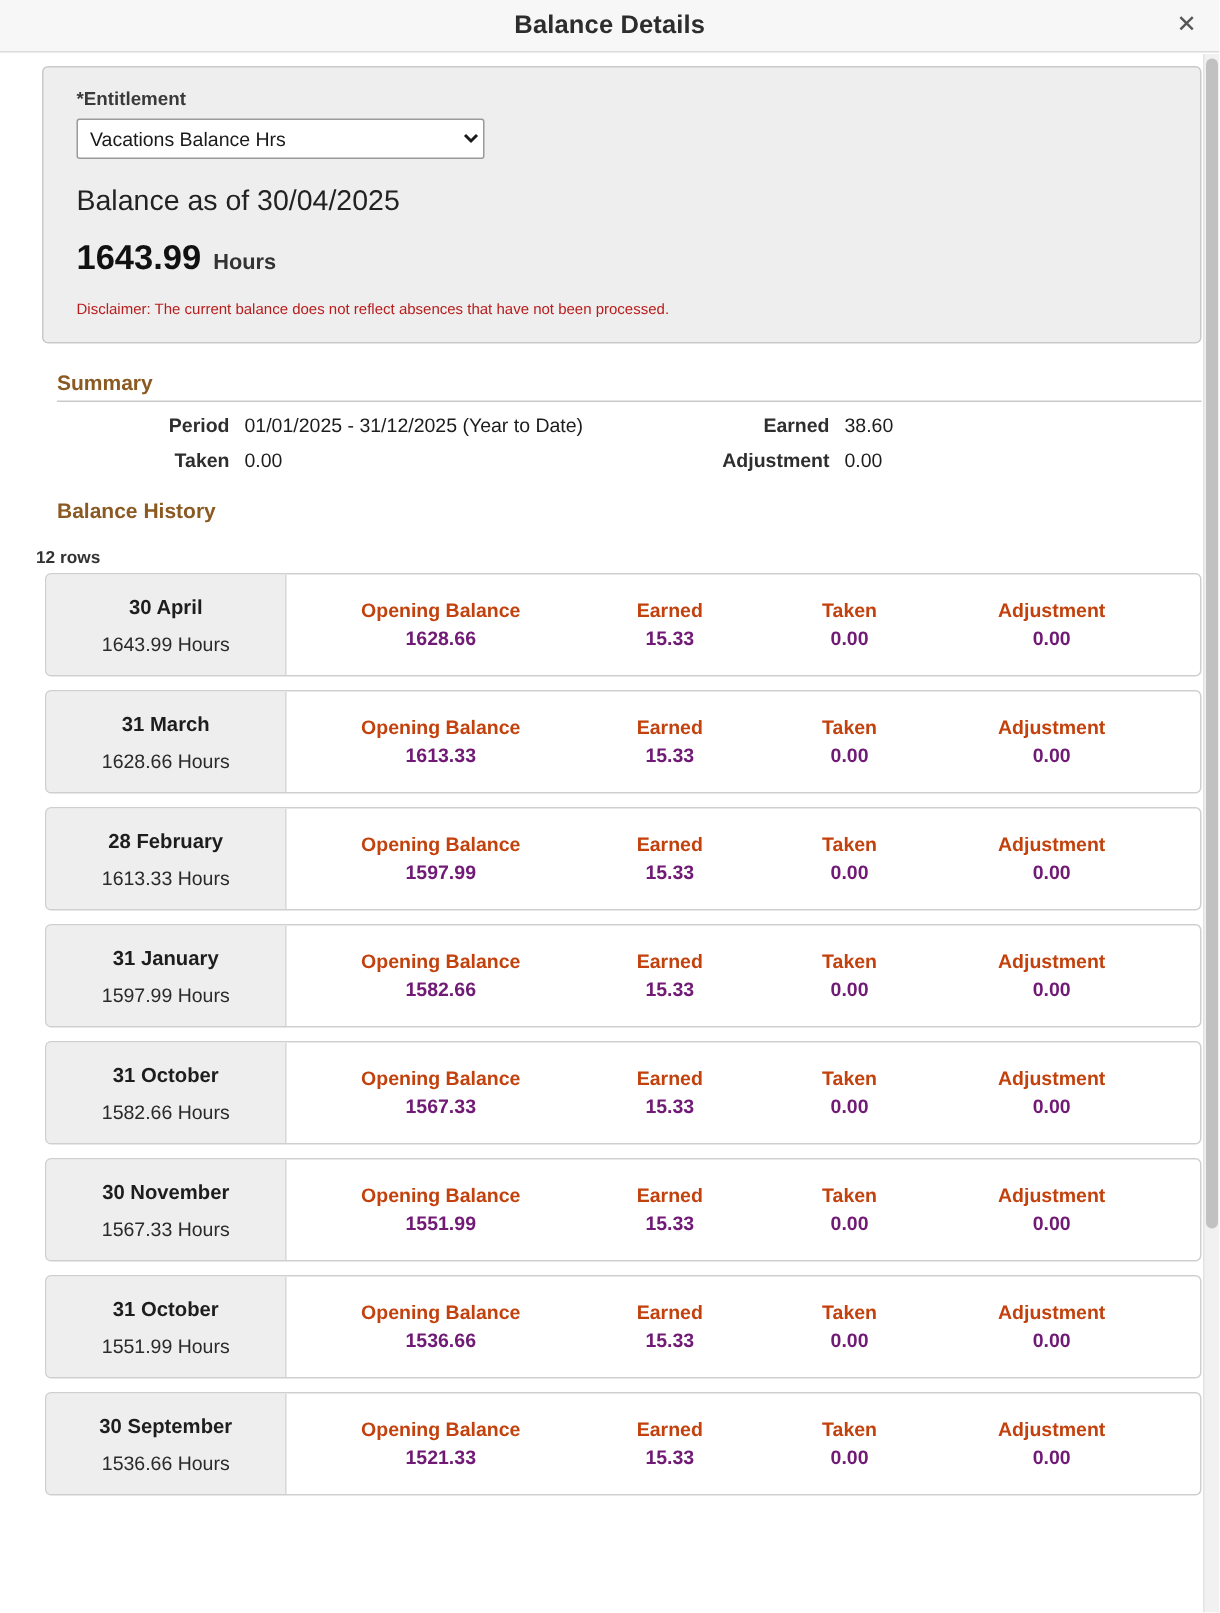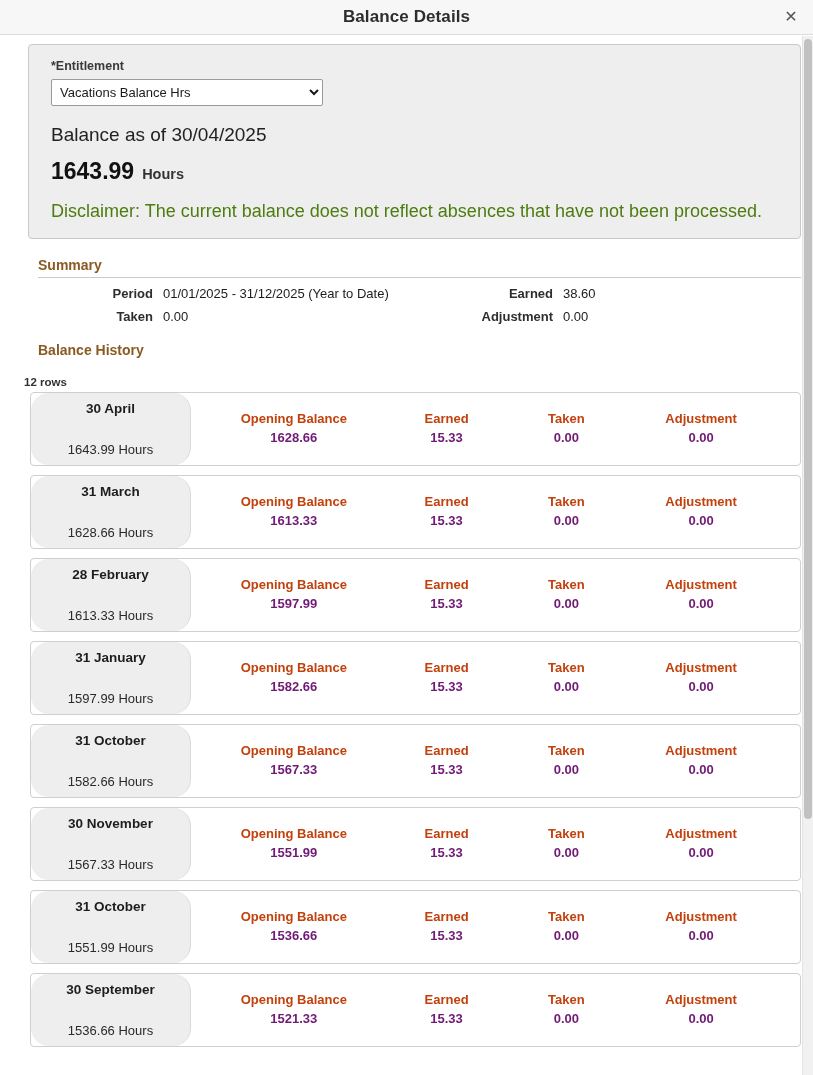--- a/index.html
+++ b/index.html
@@ -117,22 +117,22 @@
     font-weight: bold;
     color: #111;
   }
   .bal-unit {
     font-size: 14.5px;
     font-weight: bold;
     color: #333;
   }
   .disclaimer {
     margin: 16px 0 0 0;
-    font-size: 18px;
-    color: #4d7c0f;
+    font-size: 10px;
+    color: #b91c1c;
   }
 
   
   .section-head {
     margin: 18px 6px 0 14px;
     padding-bottom: 4px;
     border-bottom: 1px solid #c9c9c9;
     font-size: 14px;
     font-weight: bold;
     color: #8a5a22;
@@ -175,23 +175,22 @@
     overflow: hidden;
   }
   .card-left {
     width: 160px;
     background: #eeeeee;
     border-right: 1px solid #d9d9d9;
     display: flex;
     flex-direction: column;
     align-items: center;
     justify-content: center;
-    gap: 26px;
+    gap: 10px;
     padding: 8px 4px;
-    border-radius: 18px;
   }
   .card-date {
     font-size: 13.5px;
     font-weight: bold;
     color: #1d1d1d;
   }
   .card-bal {
     font-size: 13px;
     color: #2a2a2a;
   }

